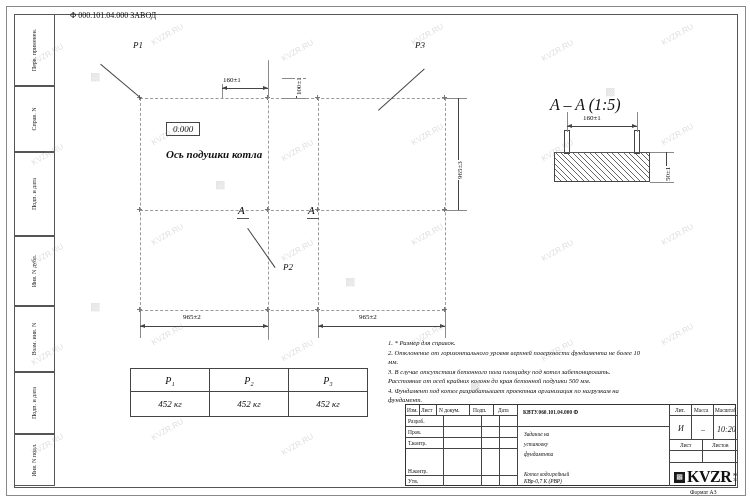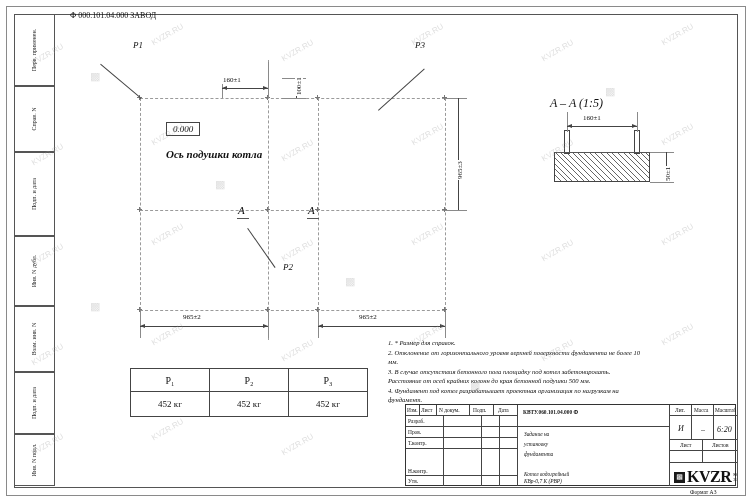--- a/index.html
+++ b/index.html
@@ -50,21 +50,21 @@
   .hatch{position:absolute;background:
      repeating-linear-gradient(45deg,#666 0px,#666 0.7px,#fff 0.7px,#fff 4px);
      border:1px solid #444;box-sizing:border-box;}
   .bolt{position:absolute;border:1px solid #444;background:#fff;box-sizing:border-box;}
 
   
   #notes{position:absolute;font-size:6.6px;font-style:italic;line-height:1.45;color:#111;width:255px;}
 
   
   #ptable{position:absolute;border-collapse:collapse;font-size:9px;}
-  #ptable td{border:1px solid #444;text-align:center;}
+  #ptable td{border:1px solid #444;text-align:center;font-style:italic;}
   #ptable .hd{height:20px;width:76px;font-size:10px;}
   #ptable .vl{height:22px;}
 
   
   #tb{position:absolute;left:405px;top:404px;width:331px;height:82px;border:1px solid #333;box-sizing:border-box;font-size:5.6px;}
   #tb .b{position:absolute;box-sizing:border-box;border-right:1px solid #444;border-bottom:1px solid #444;overflow:hidden;}
   #tb .t{position:absolute;font-size:5.4px;color:#111;white-space:nowrap;}
   .tbig{font-size:12px;font-weight:bold;font-family:"Liberation Serif",serif;}
   .tmid{font-size:8px;font-style:italic;}
 
@@ -175,21 +175,21 @@
   <div class="ext" style="left:140px;top:310px;height:28px;"></div>
   <div class="ext" style="left:268px;top:310px;height:28px;"></div>
   <div class="ext" style="left:318px;top:310px;height:28px;"></div>
   <div class="ext" style="left:445px;top:310px;height:28px;"></div>
   <div class="dim arrowL arrowR" style="left:140px;top:326px;width:128px;"></div>
   <div class="dim arrowL arrowR" style="left:318px;top:326px;width:127px;"></div>
   <div class="dimtxt" style="left:182px;top:313px;">965±2</div>
   <div class="dimtxt" style="left:358px;top:313px;">965±2</div>
 
   <div id="secA" style="left:540px;top:96px;width:170px;height:130px;">
-    <div style="position:absolute;left:10px;top:0px;font-size:12px;font-style:italic;">A – A (1:5)</div>
+    <div style="position:absolute;left:10px;top:0px;font-size:16px;font-style:italic;">A – A (1:5)</div>
 
     <div class="hatch" style="left:14px;top:56px;width:96px;height:30px;"></div>
 
     <div class="bolt" style="left:24px;top:34px;width:6px;height:24px;"></div>
     <div class="bolt" style="left:94px;top:34px;width:6px;height:24px;"></div>
 
     <div class="solid" style="left:14px;top:56px;width:96px;height:1px;"></div>
 
     <div class="ext" style="left:27px;top:16px;height:20px;background:#8a8a8a;"></div>
     <div class="ext" style="left:97px;top:16px;height:20px;background:#8a8a8a;"></div>
@@ -304,21 +304,21 @@
         <span class="t" style="left:1px;top:2px;">Масштаб</span>
       </div>
 
     <div class="b" style="left:264px;top:11px;width:22px;height:24px;">
         <span class="t" style="left:8px;top:8px;font-size:8px;font-style:italic;">И</span>
       </div>
     <div class="b" style="left:286px;top:11px;width:22px;height:24px;">
         <span class="t" style="left:9px;top:9px;font-size:8px;">–</span>
       </div>
     <div class="b" style="left:308px;top:11px;width:23px;height:24px;border-right:none;">
-        <span class="t" style="left:3px;top:9px;font-size:8px;font-style:italic;">6:20</span>
+        <span class="t" style="left:3px;top:9px;font-size:8px;font-style:italic;">10:20</span>
       </div>
 
     <div class="b" style="left:264px;top:35px;width:33px;height:11px;">
         <span class="t" style="left:10px;top:2px;">Лист</span>
       </div>
     <div class="b" style="left:297px;top:35px;width:34px;height:11px;border-right:none;">
         <span class="t" style="left:9px;top:2px;">Листов</span>
       </div>
 
     <div class="b" style="left:264px;top:46px;width:33px;height:12px;">

